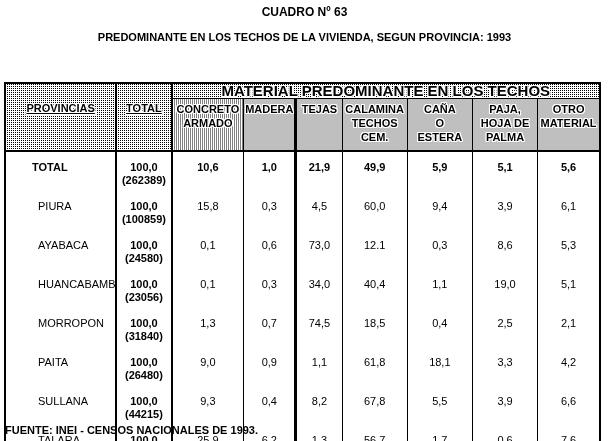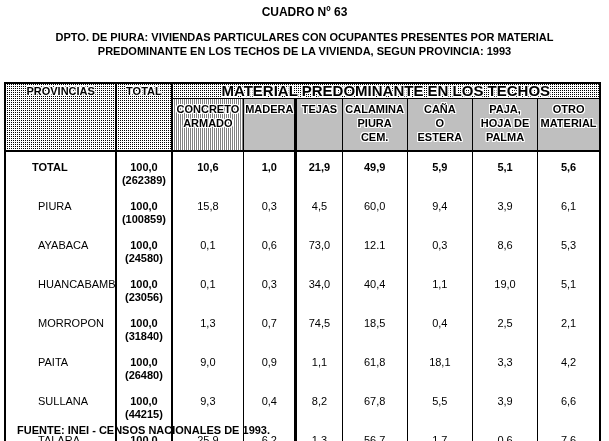--- a/index.html
+++ b/index.html
@@ -20,21 +20,21 @@
   
   th {
     font-size:11px; font-weight:bold; text-align:center;
     background-color:#e6e6e6;
     background-image: conic-gradient(#000 0 25%, #fff 0 100%);
     background-size:2px 2px;
     text-shadow: 1px 0 0 #fff, -1px 0 0 #fff, 0 1px 0 #fff, 0 -1px 0 #fff,
                  1px 1px 0 #fff, -1px -1px 0 #fff, 1px -1px 0 #fff, -1px 1px 0 #fff;
     white-space:pre-line; line-height:14px; padding:0;
   }
-  th.merged { vertical-align:top; border-bottom:2px solid #000; }
+  th.merged { vertical-align:top; padding-top:17px; border-bottom:2px solid #000;text-decoration:underline; }
   th.banner { height:14px; border-bottom:1px solid #000; font-size:15px; }
   th.sub { height:48px; vertical-align:top; padding-top:3px; border-bottom:2px solid #000; }
 
   
   .c1 { border-right:2px solid #000; }
   .c2 { border-right:2px solid #000; }
   .c3 { border-right:1px solid #000; }
   .c4 { border-right:3px solid #000; }
   .c5, .c6, .c7, .c8 { border-right:1px solid #000; }
 
@@ -43,33 +43,32 @@
     height:34px; padding:5px 0 0 0; line-height:13px; white-space:pre-line;
   }
   tbody tr:first-child td { padding-top:9px; }
   td.prov { text-align:left; }
   td.prov .clip { overflow:hidden; white-space:nowrap; padding-left:32px; }
   tr.total-row td { font-weight:bold; }
   tr.total-row td.prov .clip { padding-left:26px; }
   td.tot { font-weight:bold; }
 
   .source-line {
-    position:absolute; left:17px; top:424px;
+    position:absolute; left:5px; top:424px;
     font-size:11px; font-weight:bold;
   }
 </style>
 </head>
 <body>
 
 <div class="page">
 
   <div class="title-block">
     <div class="main-title">CUADRO Nº 63</div>
     <div class="subtitle">
-      <div>DPTO. DE PIURA: VIVIENDAS PARTICULARES CON OCUPANTES PRESENTES POR MATERIAL</div>
       <div>PREDOMINANTE EN LOS TECHOS DE LA VIVIENDA, SEGUN PROVINCIA: 1993</div>
     </div>
   </div>
 
   <table class="stat">
     <colgroup>
       <col style="width:111px">
         <col style="width:55px">
         <col style="width:72px">
       <col style="width:52px">
@@ -84,21 +83,21 @@
         <th class="merged c1" rowspan="2">PROVINCIAS</th>
         <th class="merged c2" rowspan="2">TOTAL</th>
         <th class="banner" colspan="7">MATERIAL PREDOMINANTE EN LOS TECHOS</th>
       </tr>
       <tr>
         <th class="sub c3">CONCRETO
 ARMADO</th>
         <th class="sub c4">MADERA</th>
         <th class="sub c5">TEJAS</th>
         <th class="sub c6">CALAMINA
-PIURA
+TECHOS
 CEM.</th>
         <th class="sub c7">CAÑA
 O
 ESTERA</th>
         <th class="sub c8">PAJA,
 HOJA DE
 PALMA</th>
         <th class="sub">OTRO
 MATERIAL</th>
       </tr>

